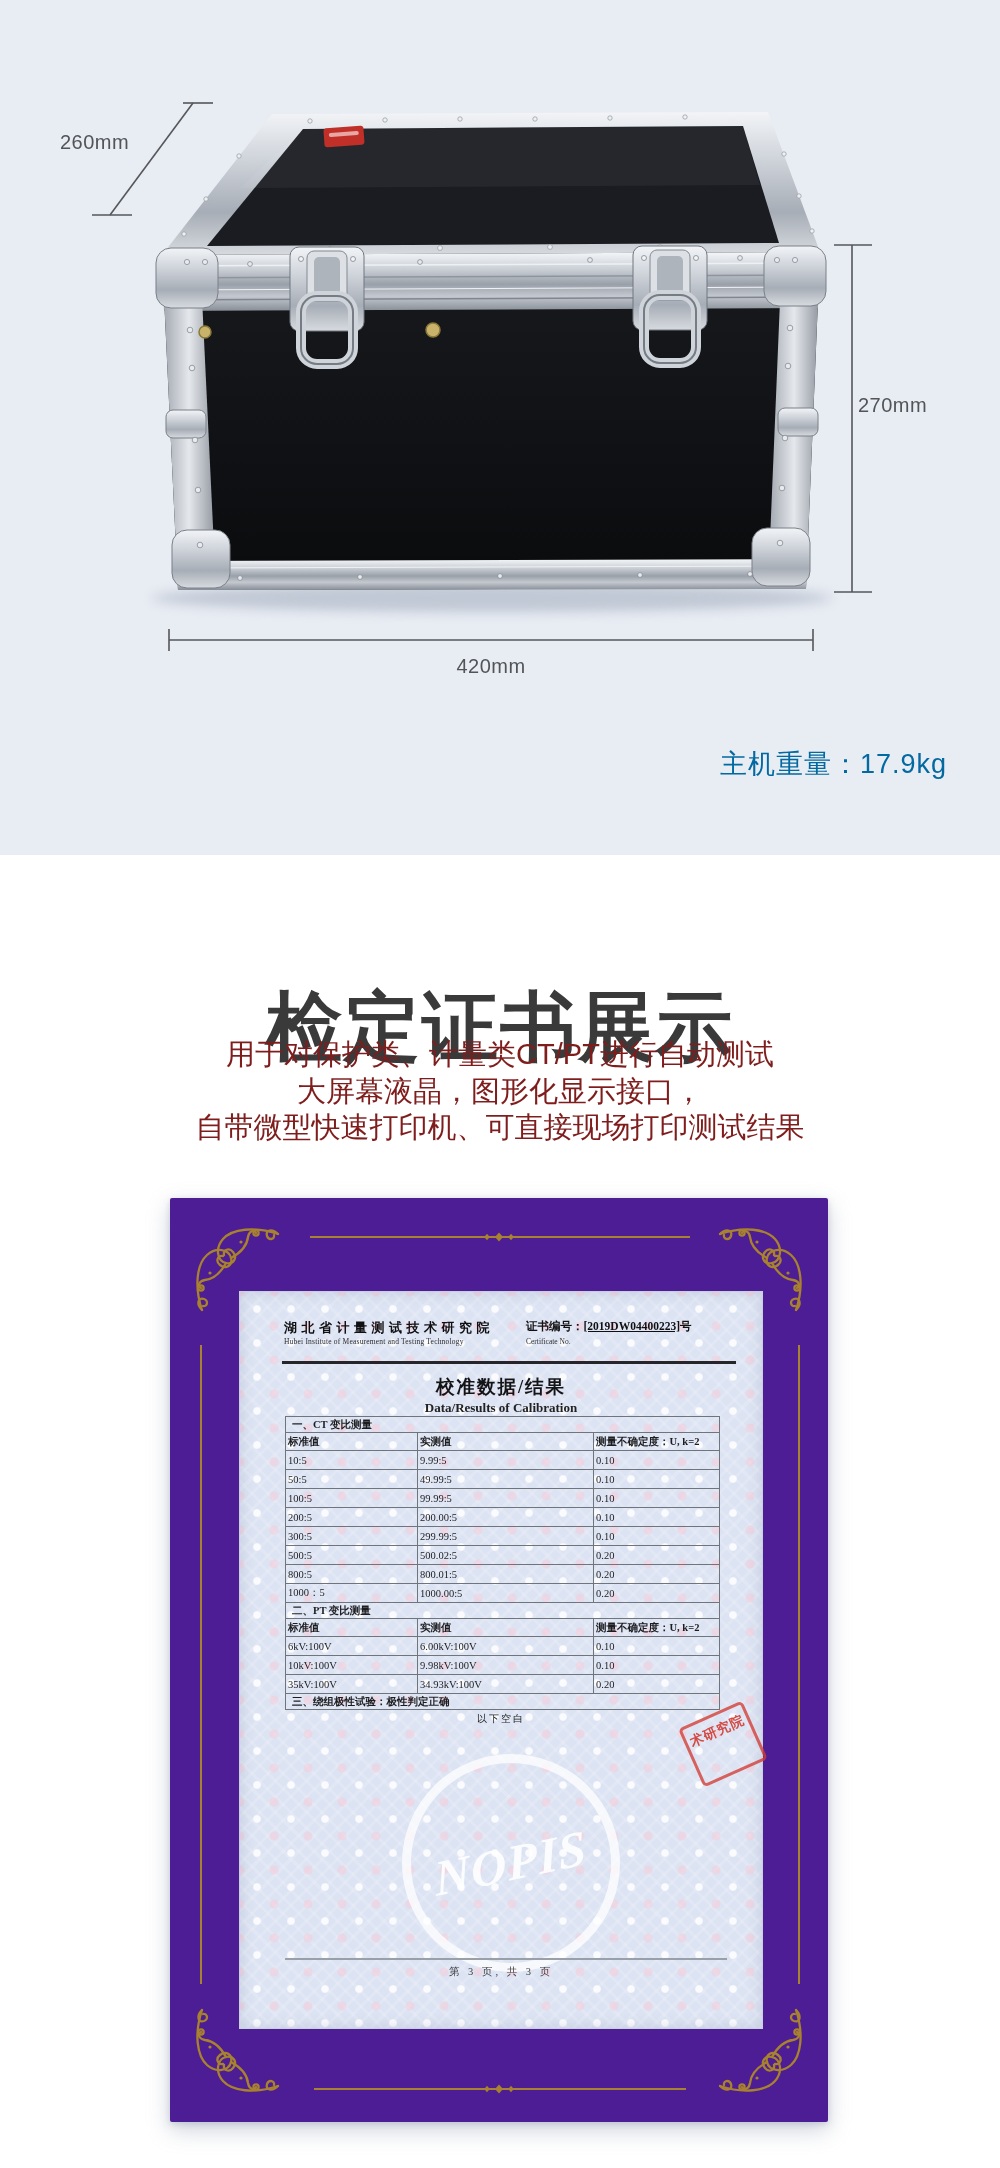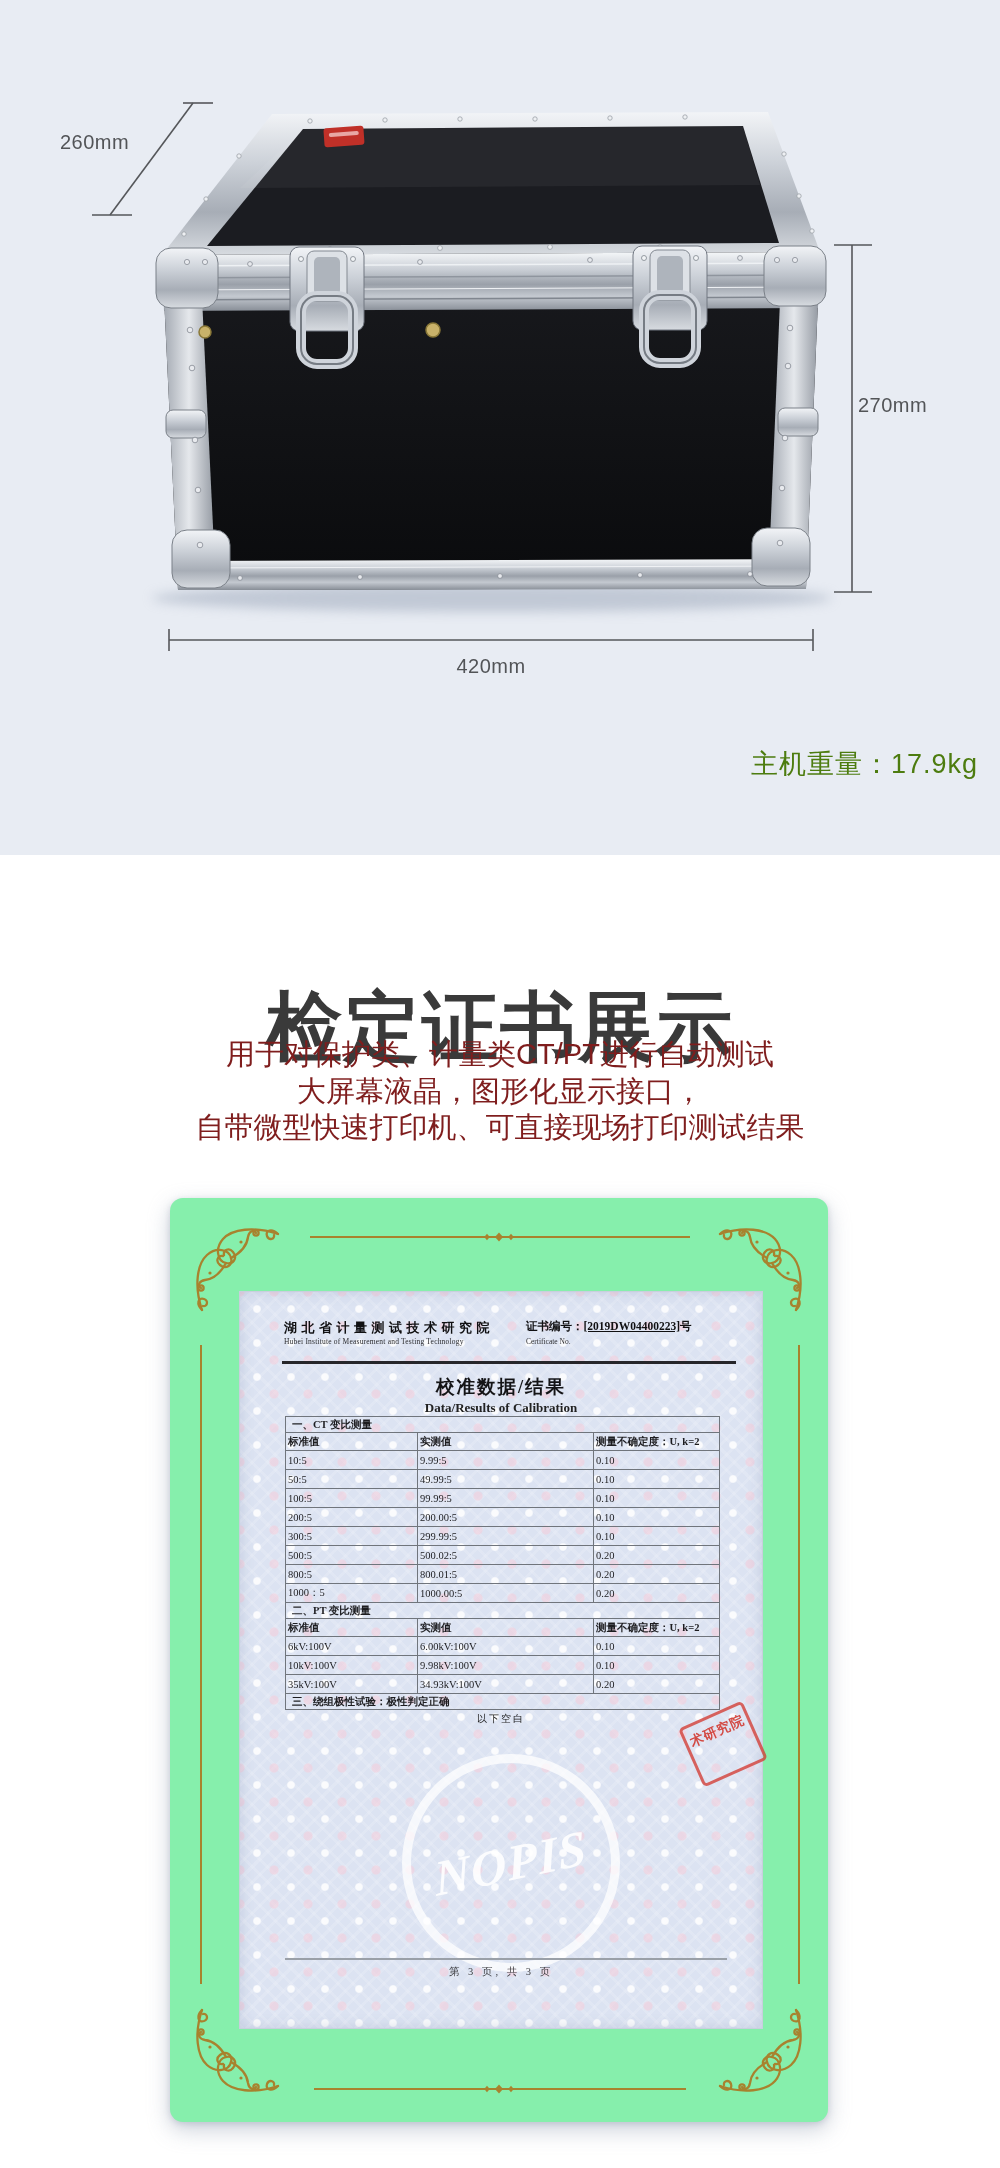--- a/index.html
+++ b/index.html
@@ -4,31 +4,31 @@
 <style>
   html,body{margin:0;padding:0;}
   body{width:1000px;height:2168px;background:#ffffff;font-family:"Liberation Sans",sans-serif;}
   #page{position:relative;width:1000px;height:2168px;overflow:hidden;background:#ffffff;}
 
   
   .hero{position:absolute;left:0;top:0;width:1000px;height:855px;background:#e8ecf3;}
   .hero svg{position:absolute;left:0;top:0;}
   .dim-label{position:absolute;color:#525457;font-size:20px;letter-spacing:0.5px;}
   .dim-label.w{width:160px;text-align:center;}
-  .weight-label{position:absolute;left:720px;top:746px;font-size:27px;color:#4d7c0f;letter-spacing:1px;margin-left:31px;}
+  .weight-label{position:absolute;left:720px;top:746px;font-size:27px;color:#0369a1;letter-spacing:1px;}
 
   
   .intro-title{position:absolute;left:0;top:926px;width:1000px;text-align:center;
     font-size:76px;font-weight:900;color:#3a3a3a;letter-spacing:2px;}
   .intro-sub{position:absolute;left:0;top:1036px;width:1000px;text-align:center;
     font-size:29px;line-height:36.5px;color:#7f1d1d;}
 
   
-  .cert-card{position:absolute;left:170px;top:1198px;width:658px;height:924px;background:#86efac;
-    box-shadow:0 8px 22px rgba(145,155,175,0.45), 0 2px 6px rgba(145,155,175,0.35);border-radius:13px;}
+  .cert-card{position:absolute;left:170px;top:1198px;width:658px;height:924px;background:#4c1d95;
+    box-shadow:0 8px 22px rgba(145,155,175,0.45), 0 2px 6px rgba(145,155,175,0.35);border-radius:2px;}
   .cert-frame{position:absolute;left:0;top:0;}
 
   
   .scan{position:absolute;left:70px;top:94px;width:522px;height:736px;
     background-color:#dce3f2;
     background-image:
       radial-gradient(circle, rgba(255,255,255,0.85) 0 3.2px, rgba(255,255,255,0) 4.5px),
       radial-gradient(circle, rgba(246,205,218,0.55) 0 4px, rgba(246,205,218,0) 5.2px),
       repeating-linear-gradient(45deg, rgba(255,255,255,0.14) 0 3px, rgba(255,255,255,0) 3px 11px),
       repeating-linear-gradient(-45deg, rgba(255,255,255,0.14) 0 3px, rgba(255,255,255,0) 3px 11px);

